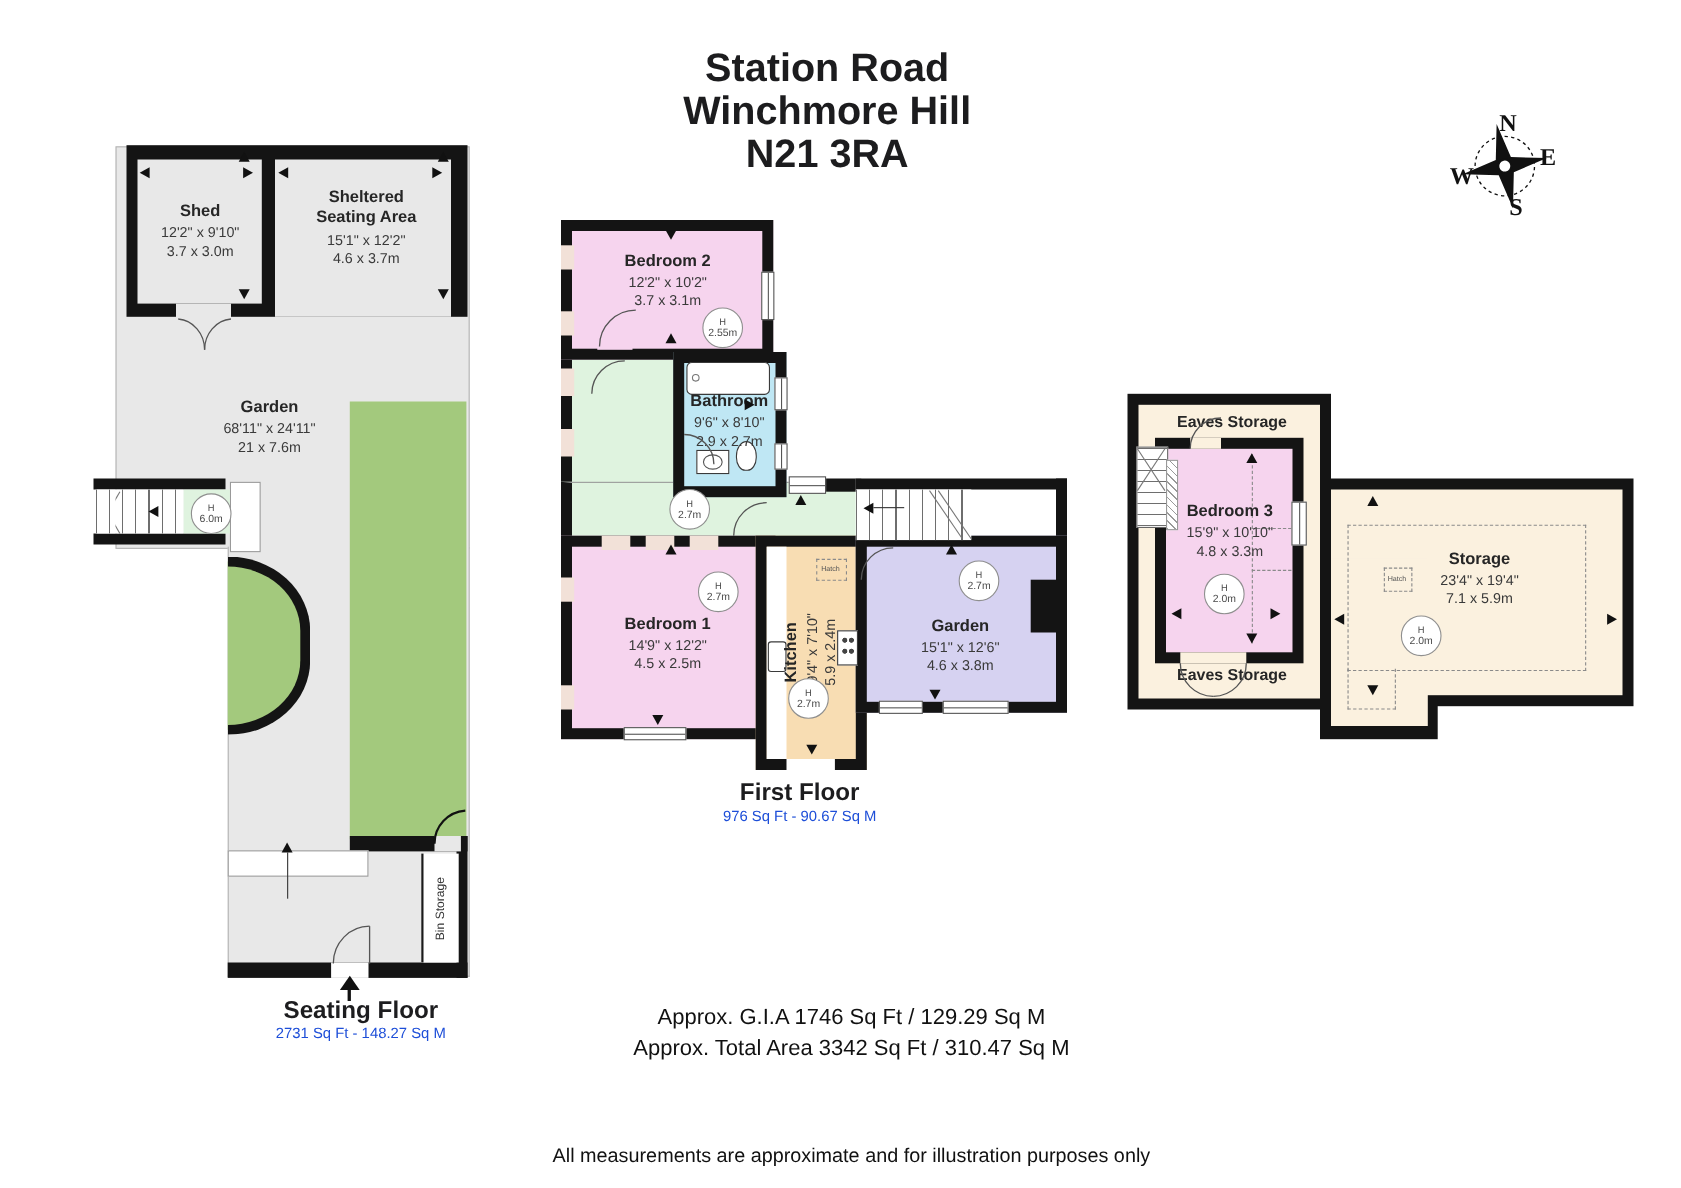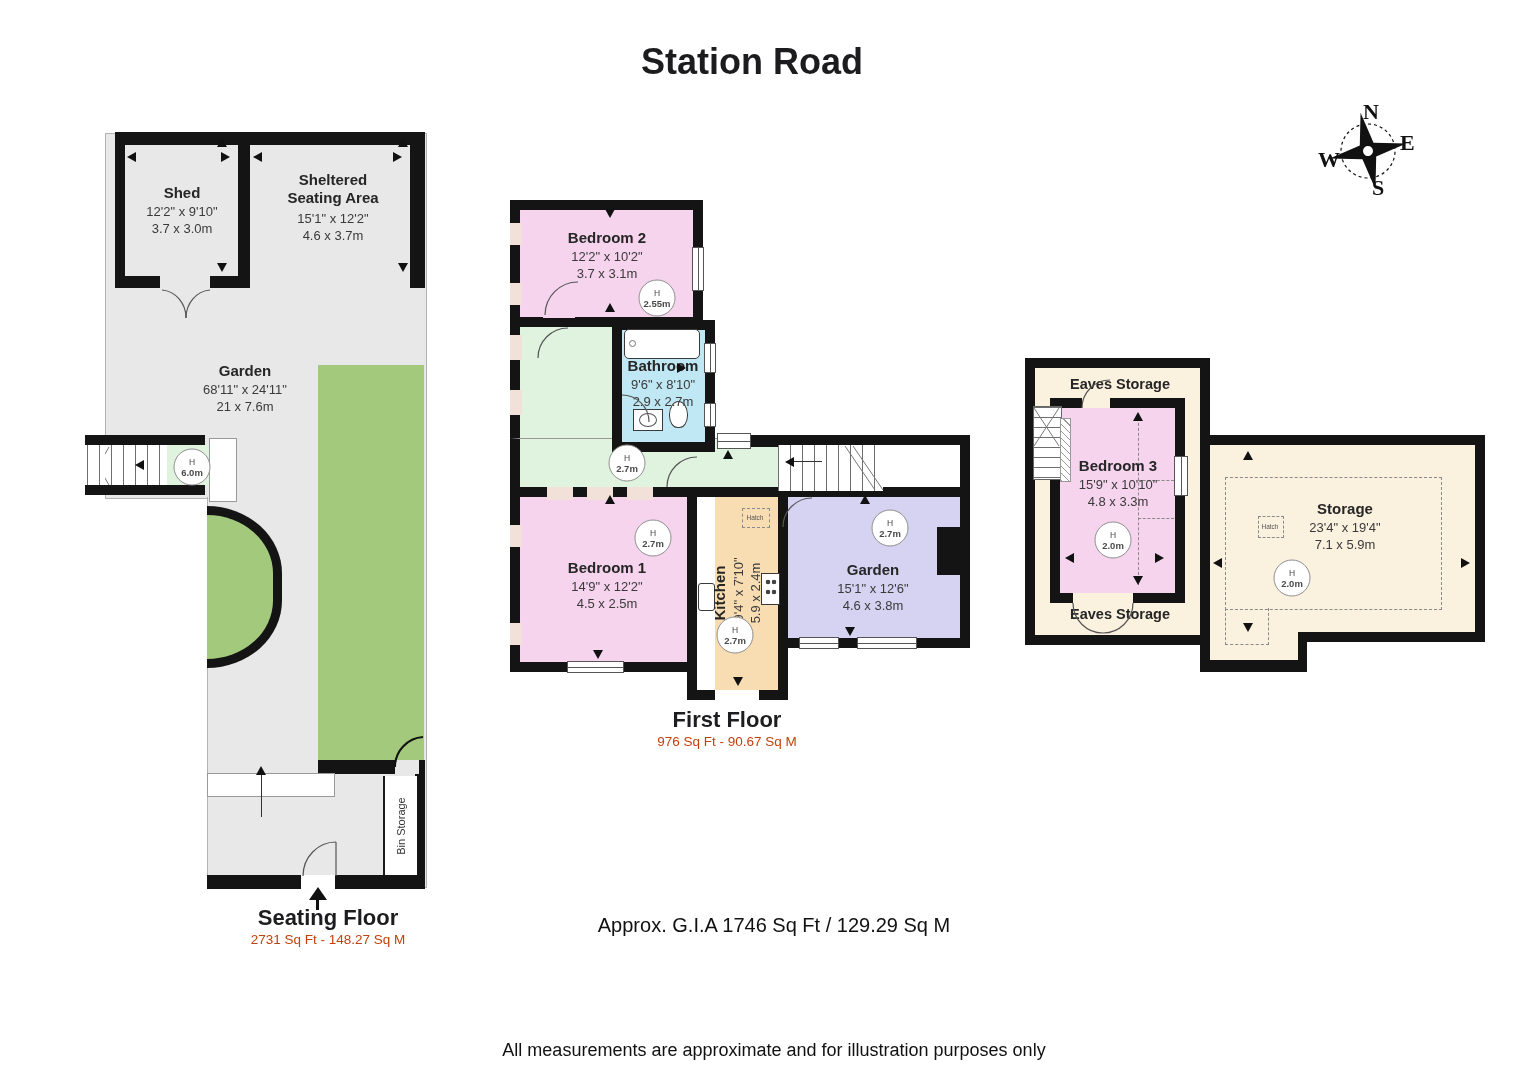--- a/index.html
+++ b/index.html
@@ -8,21 +8,21 @@
   .abs{position:absolute;}
   .wall{position:absolute;background:#141414;}
   .room-label{position:absolute;transform:translate(-50%,-50%);text-align:center;line-height:17px;white-space:nowrap;}
   .room-label.wrap{white-space:normal;}
   .rname{font-weight:700;font-size:15px;color:#262626;margin-bottom:2px;line-height:18px;}
   .rdim{font-size:13px;color:#3a3a3a;line-height:16.5px;}
   .hcir{position:absolute;transform:translate(-50%,-50%);width:35px;height:35px;border-radius:50%;
         border:1px solid #8f8f8f;background:#fff;display:flex;flex-direction:column;
         align-items:center;justify-content:center;color:#4a4a4a;z-index:6;}
   .hcir .hh{font-size:8.5px;line-height:9px;}
-  .hcir .hv{font-size:9.5px;line-height:11px;font-weight:bold;}
+  .hcir .hv{font-size:9.5px;line-height:11px;}
   .win-h{position:absolute;background:#fff;border:1px solid #555;
          background-image:linear-gradient(#555,#555);background-size:100% 1px;
          background-position:center;background-repeat:no-repeat;z-index:5;}
   .win-v{position:absolute;background:#fff;border:1px solid #555;
          background-image:linear-gradient(90deg,#555,#555);background-size:1px 100%;
          background-position:center;background-repeat:no-repeat;z-index:5;}
   .tri-up{position:absolute;width:0;height:0;border-left:5px solid transparent;border-right:5px solid transparent;border-bottom:9px solid #111;z-index:7;}
   .tri-down{position:absolute;width:0;height:0;border-left:5px solid transparent;border-right:5px solid transparent;border-top:9px solid #111;z-index:7;}
   .tri-left{position:absolute;width:0;height:0;border-top:5px solid transparent;border-bottom:5px solid transparent;border-right:9px solid #111;z-index:7;}
   .tri-right{position:absolute;width:0;height:0;border-top:5px solid transparent;border-bottom:5px solid transparent;border-left:9px solid #111;z-index:7;}
@@ -30,31 +30,33 @@
   .stairs-h{position:absolute;background-color:#fff;
             background-image:repeating-linear-gradient(90deg,#6e6e6e 0 1px,transparent 1px 12px);z-index:4;}
   .stairs-v{position:absolute;background-color:#fff;
             background-image:repeating-linear-gradient(180deg,#6e6e6e 0 1px,transparent 1px 10px);z-index:4;}
   .hatchfill{position:absolute;background-color:#fff;border:1px solid #999;
              background-image:repeating-linear-gradient(45deg,#999 0 1px,transparent 1px 5px);z-index:5;}
   .beige{position:absolute;background:#f2e1d8;z-index:4;}
   .svgov{position:absolute;left:0;top:0;z-index:8;pointer-events:none;}
   .floor-title{position:absolute;text-align:center;width:300px;}
   .floor-title .ft1{font-size:22px;font-weight:700;color:#1d1d1f;line-height:26px;}
-  .floor-title .ft2{font-size:13.5px;color:#c2410c;line-height:17px;}
+  .floor-title .ft2{font-size:13.5px;color:#1d4ed8;line-height:17px;}
   .hatch-lbl{position:absolute;font-size:6.5px;color:#555;display:flex;align-items:center;justify-content:center;z-index:6;}
   .fixt{position:absolute;background:#fff;border:1.5px solid #3a3a3a;z-index:5;}
 </style>
 </head>
 <body>
 
 <div class="canvas">
 
   <div class="abs" style="left:452px;top:42px;width:600px;text-align:center;font-weight:700;font-size:36px;line-height:39px;color:#1c1c1e;">
     <div>Station Road</div>
+    <div>Winchmore Hill</div>
+    <div>N21 3RA</div>
   </div>
 
   <svg class="abs" style="left:1312px;top:92px;" width="118" height="118" viewBox="0 0 118 118">
     <g transform="rotate(-11 56 59)">
       <circle cx="56" cy="59" r="27" fill="none" stroke="#111" stroke-width="1.2" stroke-dasharray="3,3"></circle>
       <polygon points="56,20 63,52 95,59 63,66 56,98 49,66 17,59 49,52" fill="#111"></polygon>
       <circle cx="56" cy="59" r="6" fill="#fff" stroke="#111" stroke-width="2"></circle>
     </g>
     <text x="51" y="27" font-family="Liberation Serif,serif" font-weight="700" font-size="22" fill="#111">N</text>
     <text x="88" y="58" font-family="Liberation Serif,serif" font-weight="700" font-size="22" fill="#111">E</text>
@@ -332,16 +334,17 @@
     <div class="ft1">Seating Floor</div>
     <div class="ft2">2731 Sq Ft - 148.27 Sq M</div>
   </div>
   <div class="floor-title" style="left:577px;top:707px;">
     <div class="ft1">First Floor</div>
     <div class="ft2">976 Sq Ft - 90.67 Sq M</div>
   </div>
 
   <div class="abs" style="left:274px;top:911px;width:1000px;text-align:center;font-size:20px;line-height:28px;color:#111;">
     <div>Approx. G.I.A 1746 Sq Ft / 129.29 Sq M</div>
+    <div>Approx. Total Area 3342 Sq Ft / 310.47 Sq M</div>
   </div>
   <div class="abs" style="left:274px;top:1040px;width:1000px;text-align:center;font-size:18px;color:#111;">All measurements are approximate and for illustration purposes only</div>
 
 </div>
 
 </body></html>

